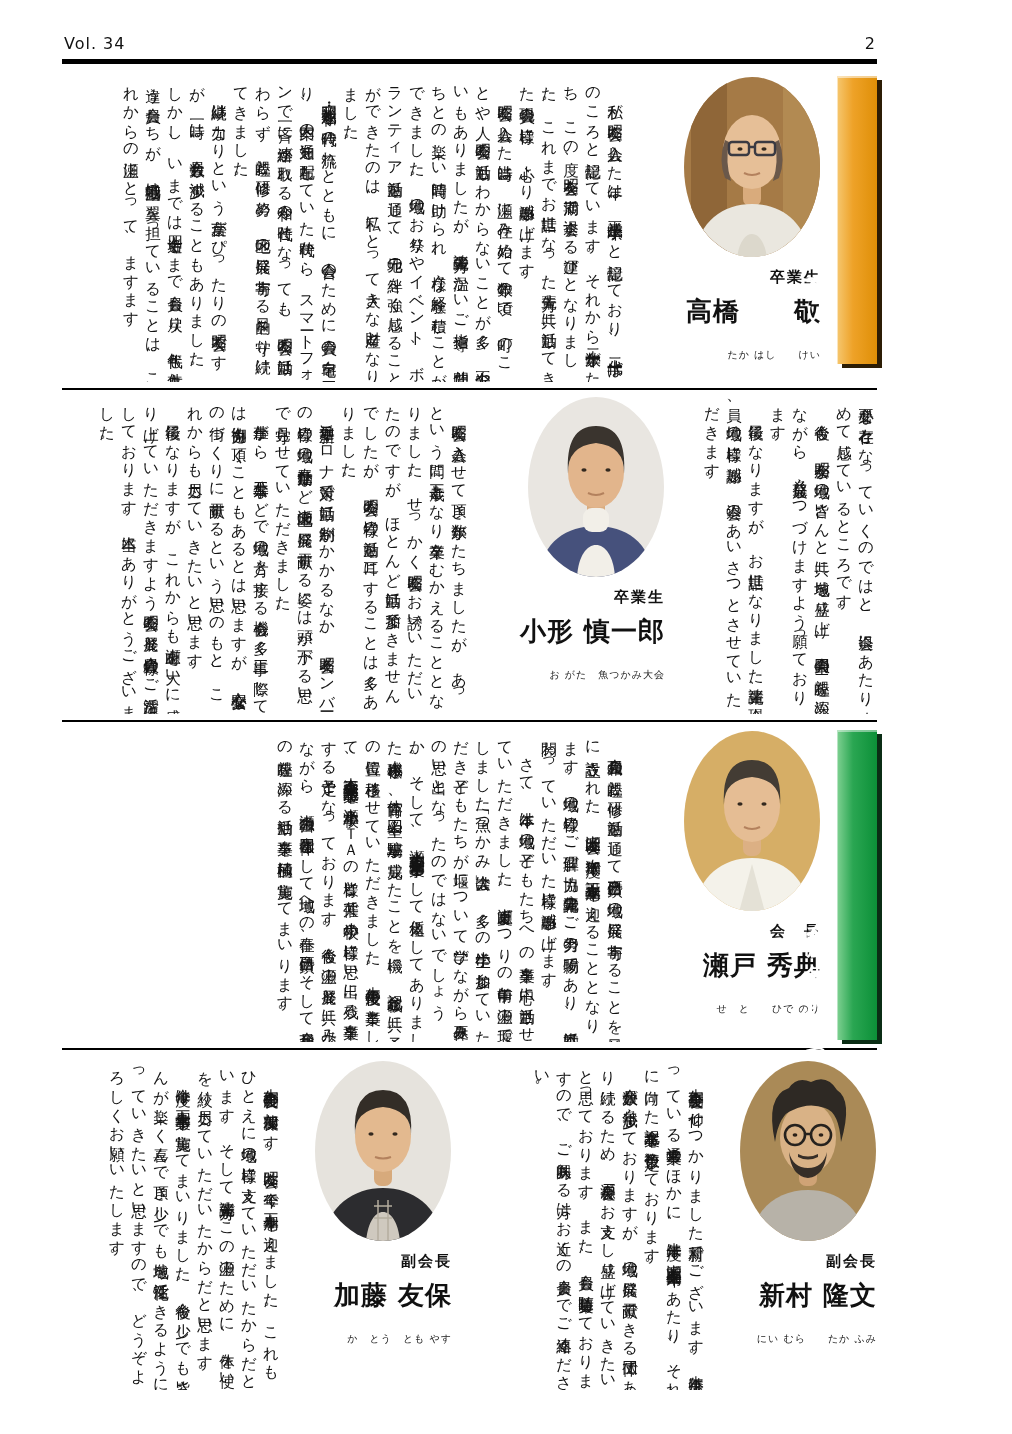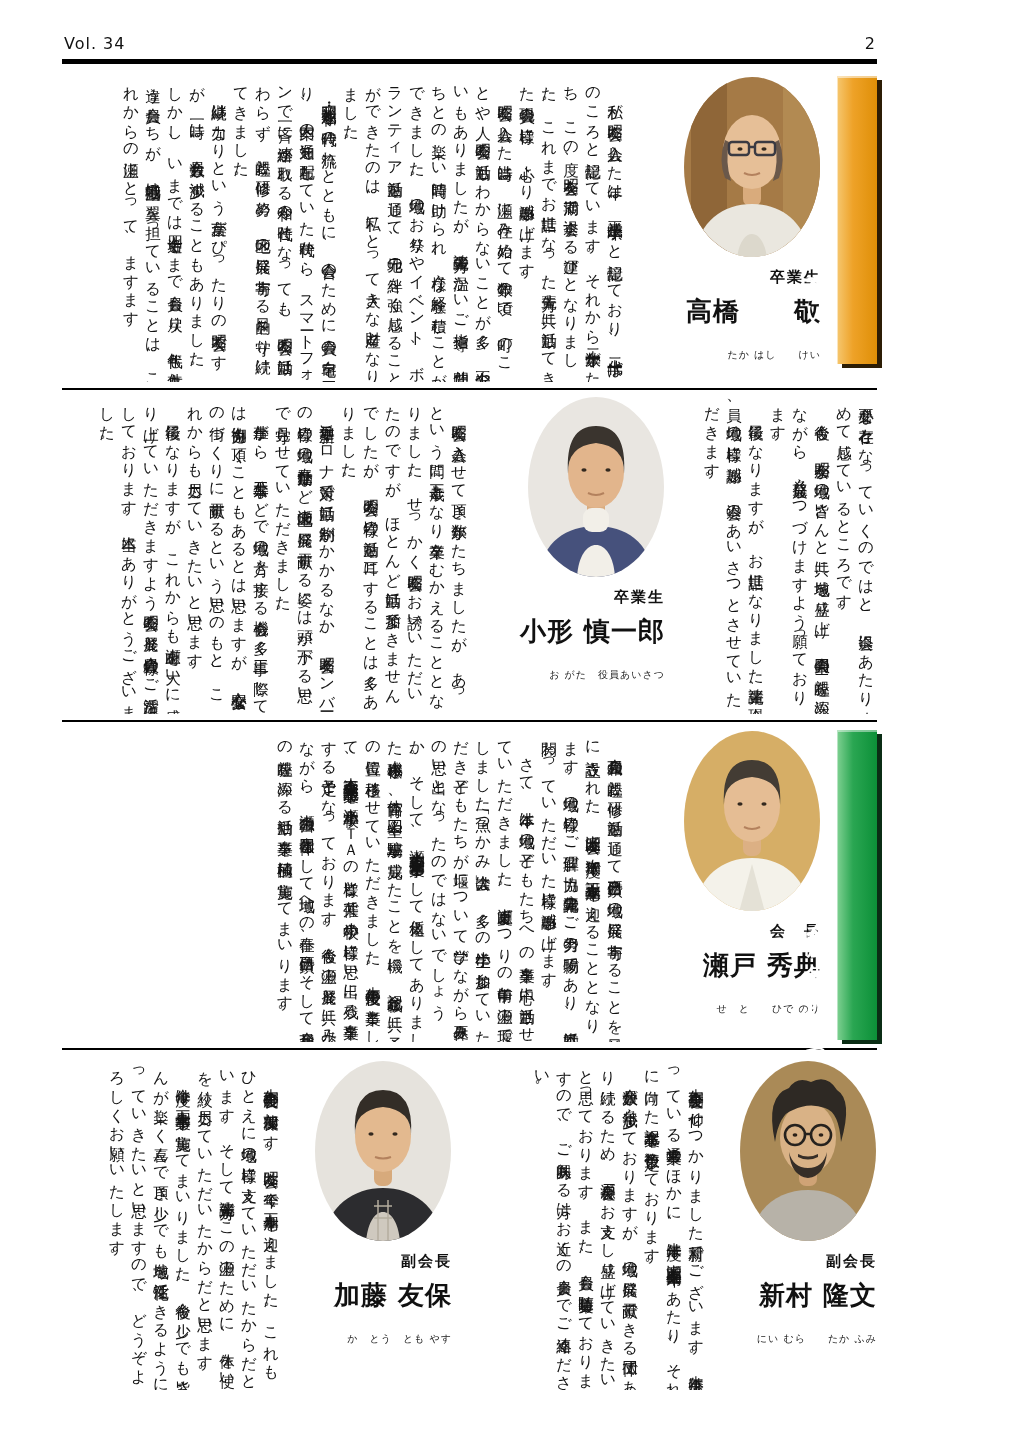--- a/index.html
+++ b/index.html
@@ -142,21 +142,21 @@
           <rect x="56" y="112" width="26" height="24" rx="9" fill="#f2efe8"></rect>
           <ellipse cx="69" cy="76" rx="28" ry="36" fill="#e2b58c"></ellipse>
           <path d="M41,78 Q38,30 69,30 Q100,30 97,78 Q98,50 69,47 Q40,50 41,78 Z" fill="#3a342e"></path>
           <ellipse cx="57" cy="74" rx="2.6" ry="1.8" fill="#33291f"></ellipse>
           <ellipse cx="81" cy="74" rx="2.6" ry="1.8" fill="#33291f"></ellipse>
           <path d="M61,97 Q69,101 77,97" stroke="#b3815d" stroke-width="2" fill="none"></path>
         </g>
       </svg>
       <div class="role">卒業生</div>
       <div class="pname">小形 慎一郎</div>
-      <div class="kana">お がた　役員あいさつ</div>
+      <div class="kana">お がた　魚つかみ大会</div>
     </div>
     <div class="vtext cont h2">必要な存在となっていくのではと、退会にあたり改めて感じているところです。
 　今後も、昭友会が地域の皆さんと共に地域を盛り上げ、会員同士の親睦を深めながら、益々発展しつづけますよう願っております。
 　最後になりますが、お世話になりました諸先輩、現会員、地域の皆様に感謝し、退会のあいさつとさせていただきます。</div>
   </div>
 
   <div class="divider"></div>
 
   <div class="section s3">
     <div class="vtext art h3">　会員相互の親睦と研修、活動を通して自己研鑽と地域の発展に寄与することを目的に設立された、瀬上昭友会は次期年度で設立五十周年を迎えることとなります。地域の皆様のご理解ご協力、先輩諸兄のご努力の賜物であり、本活動に関わっていただいた皆様に感謝申し上げます。

